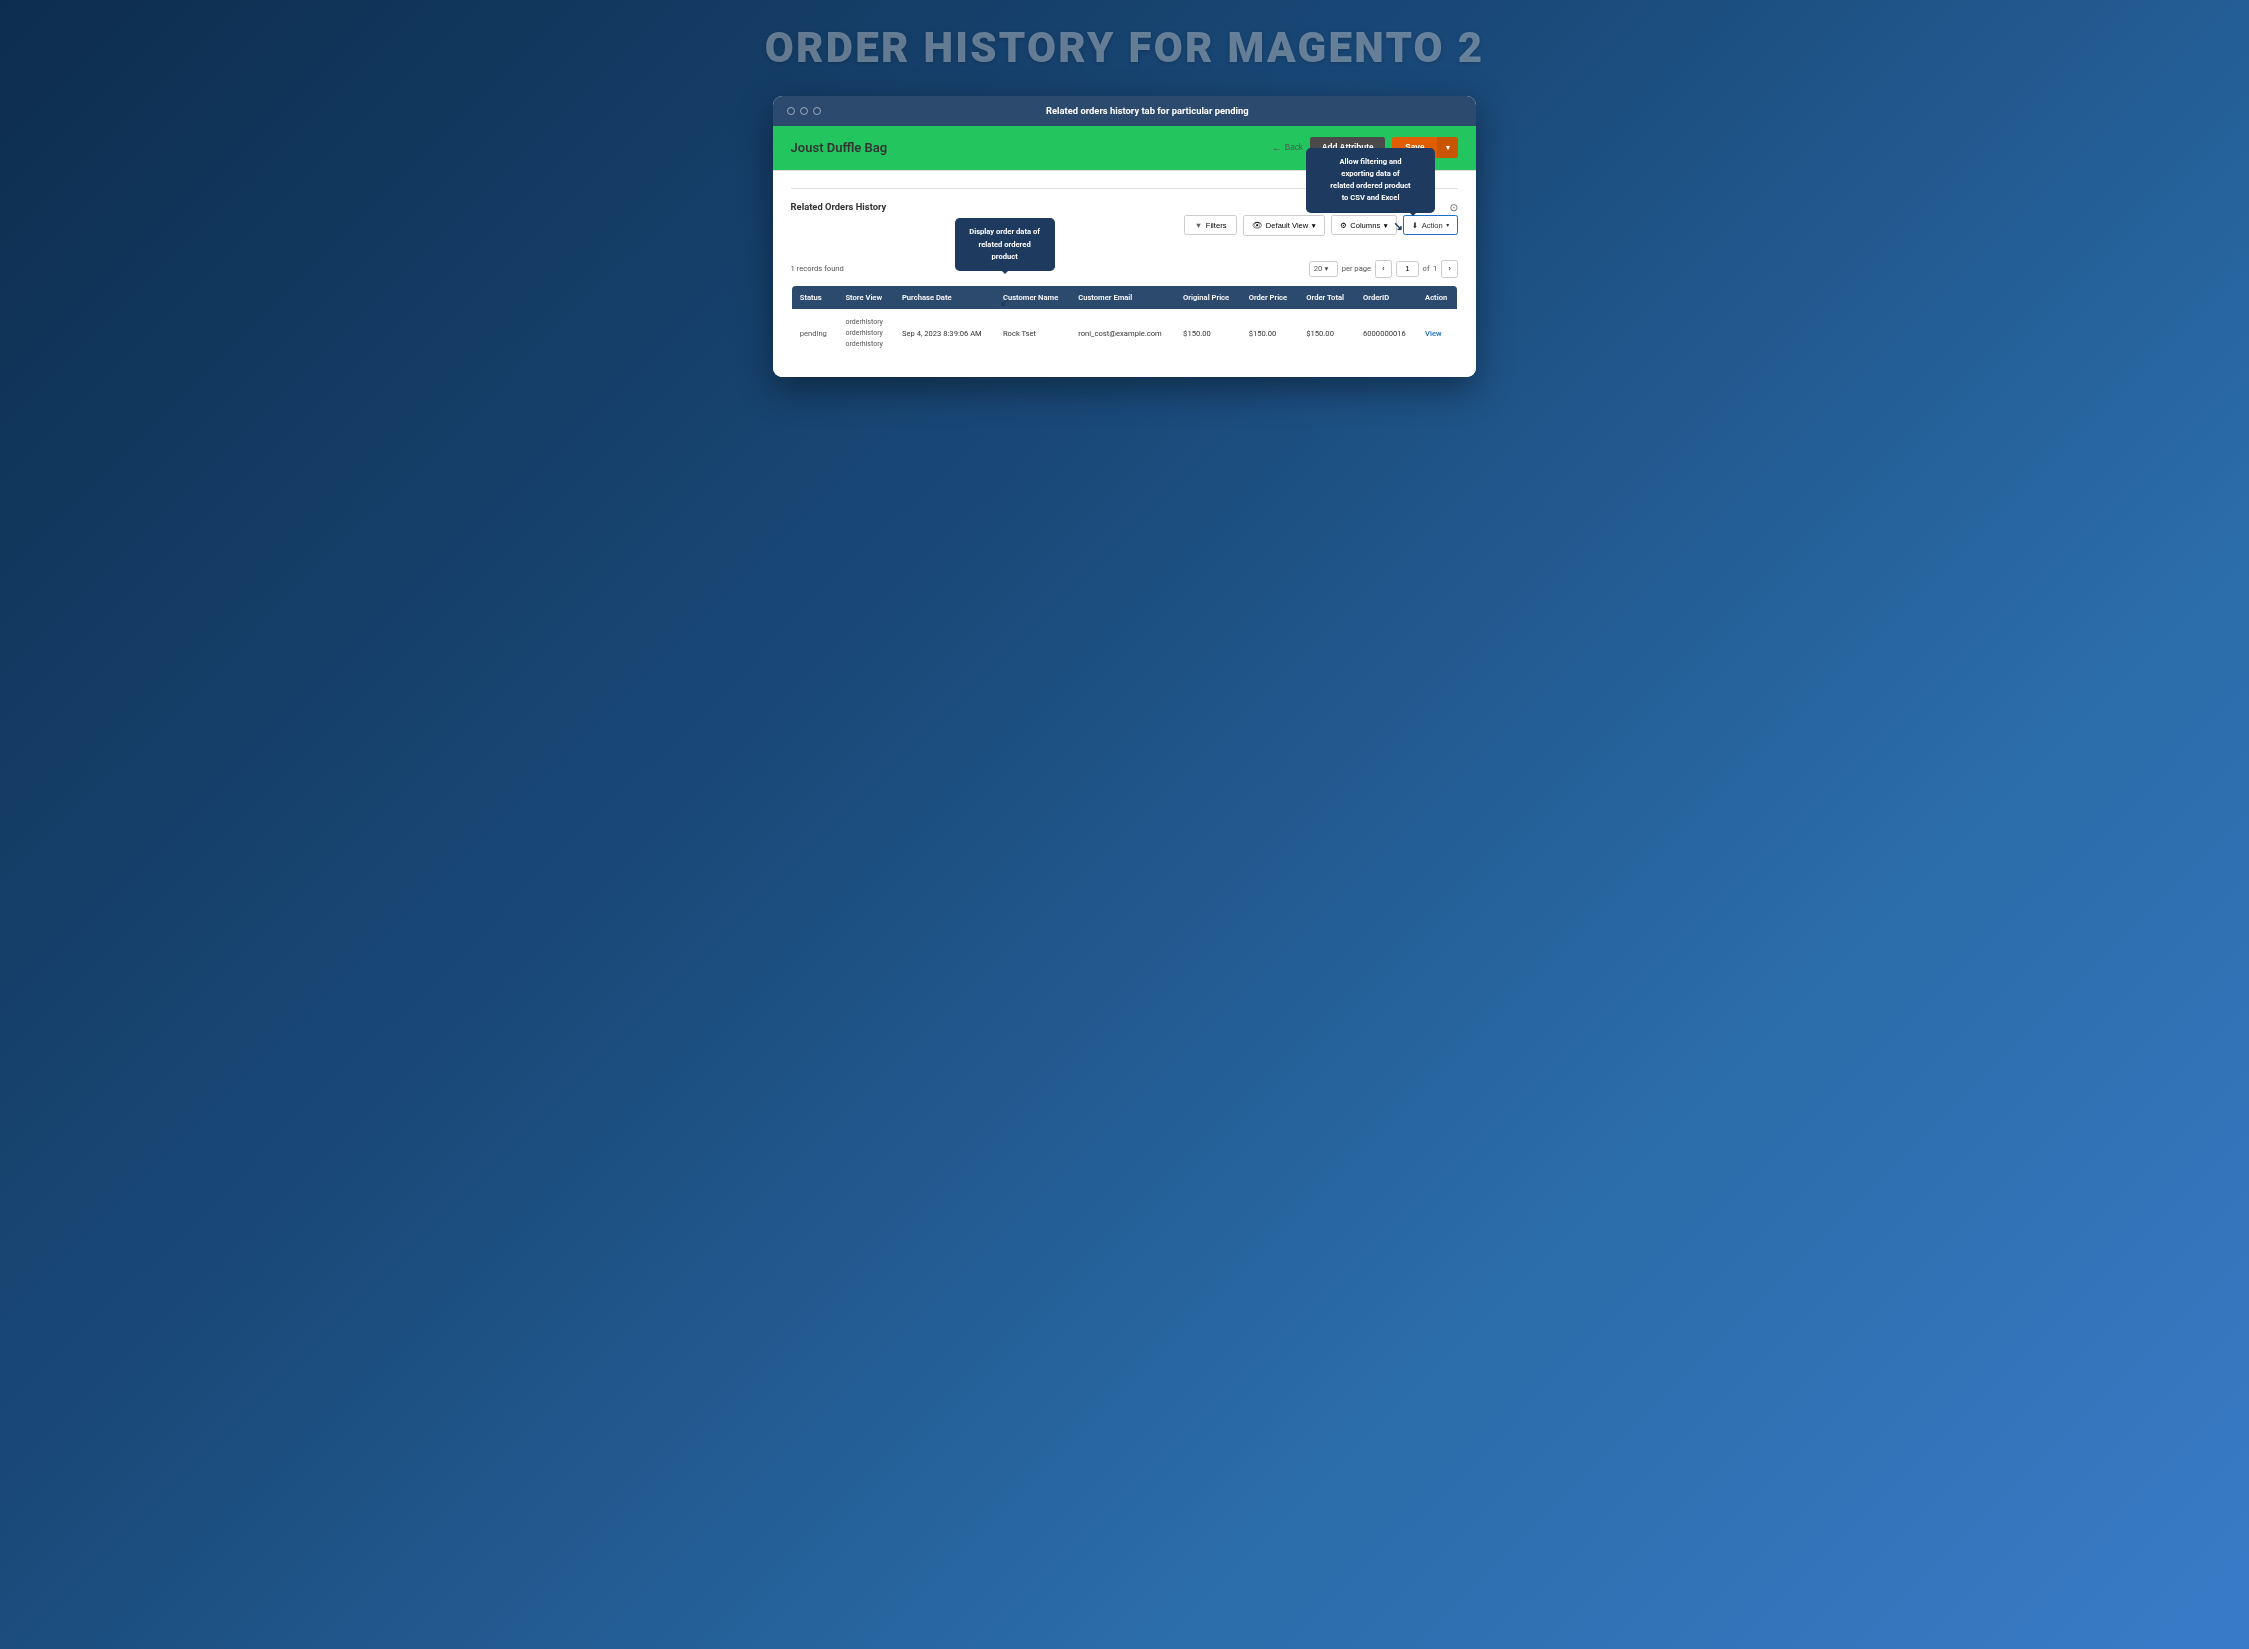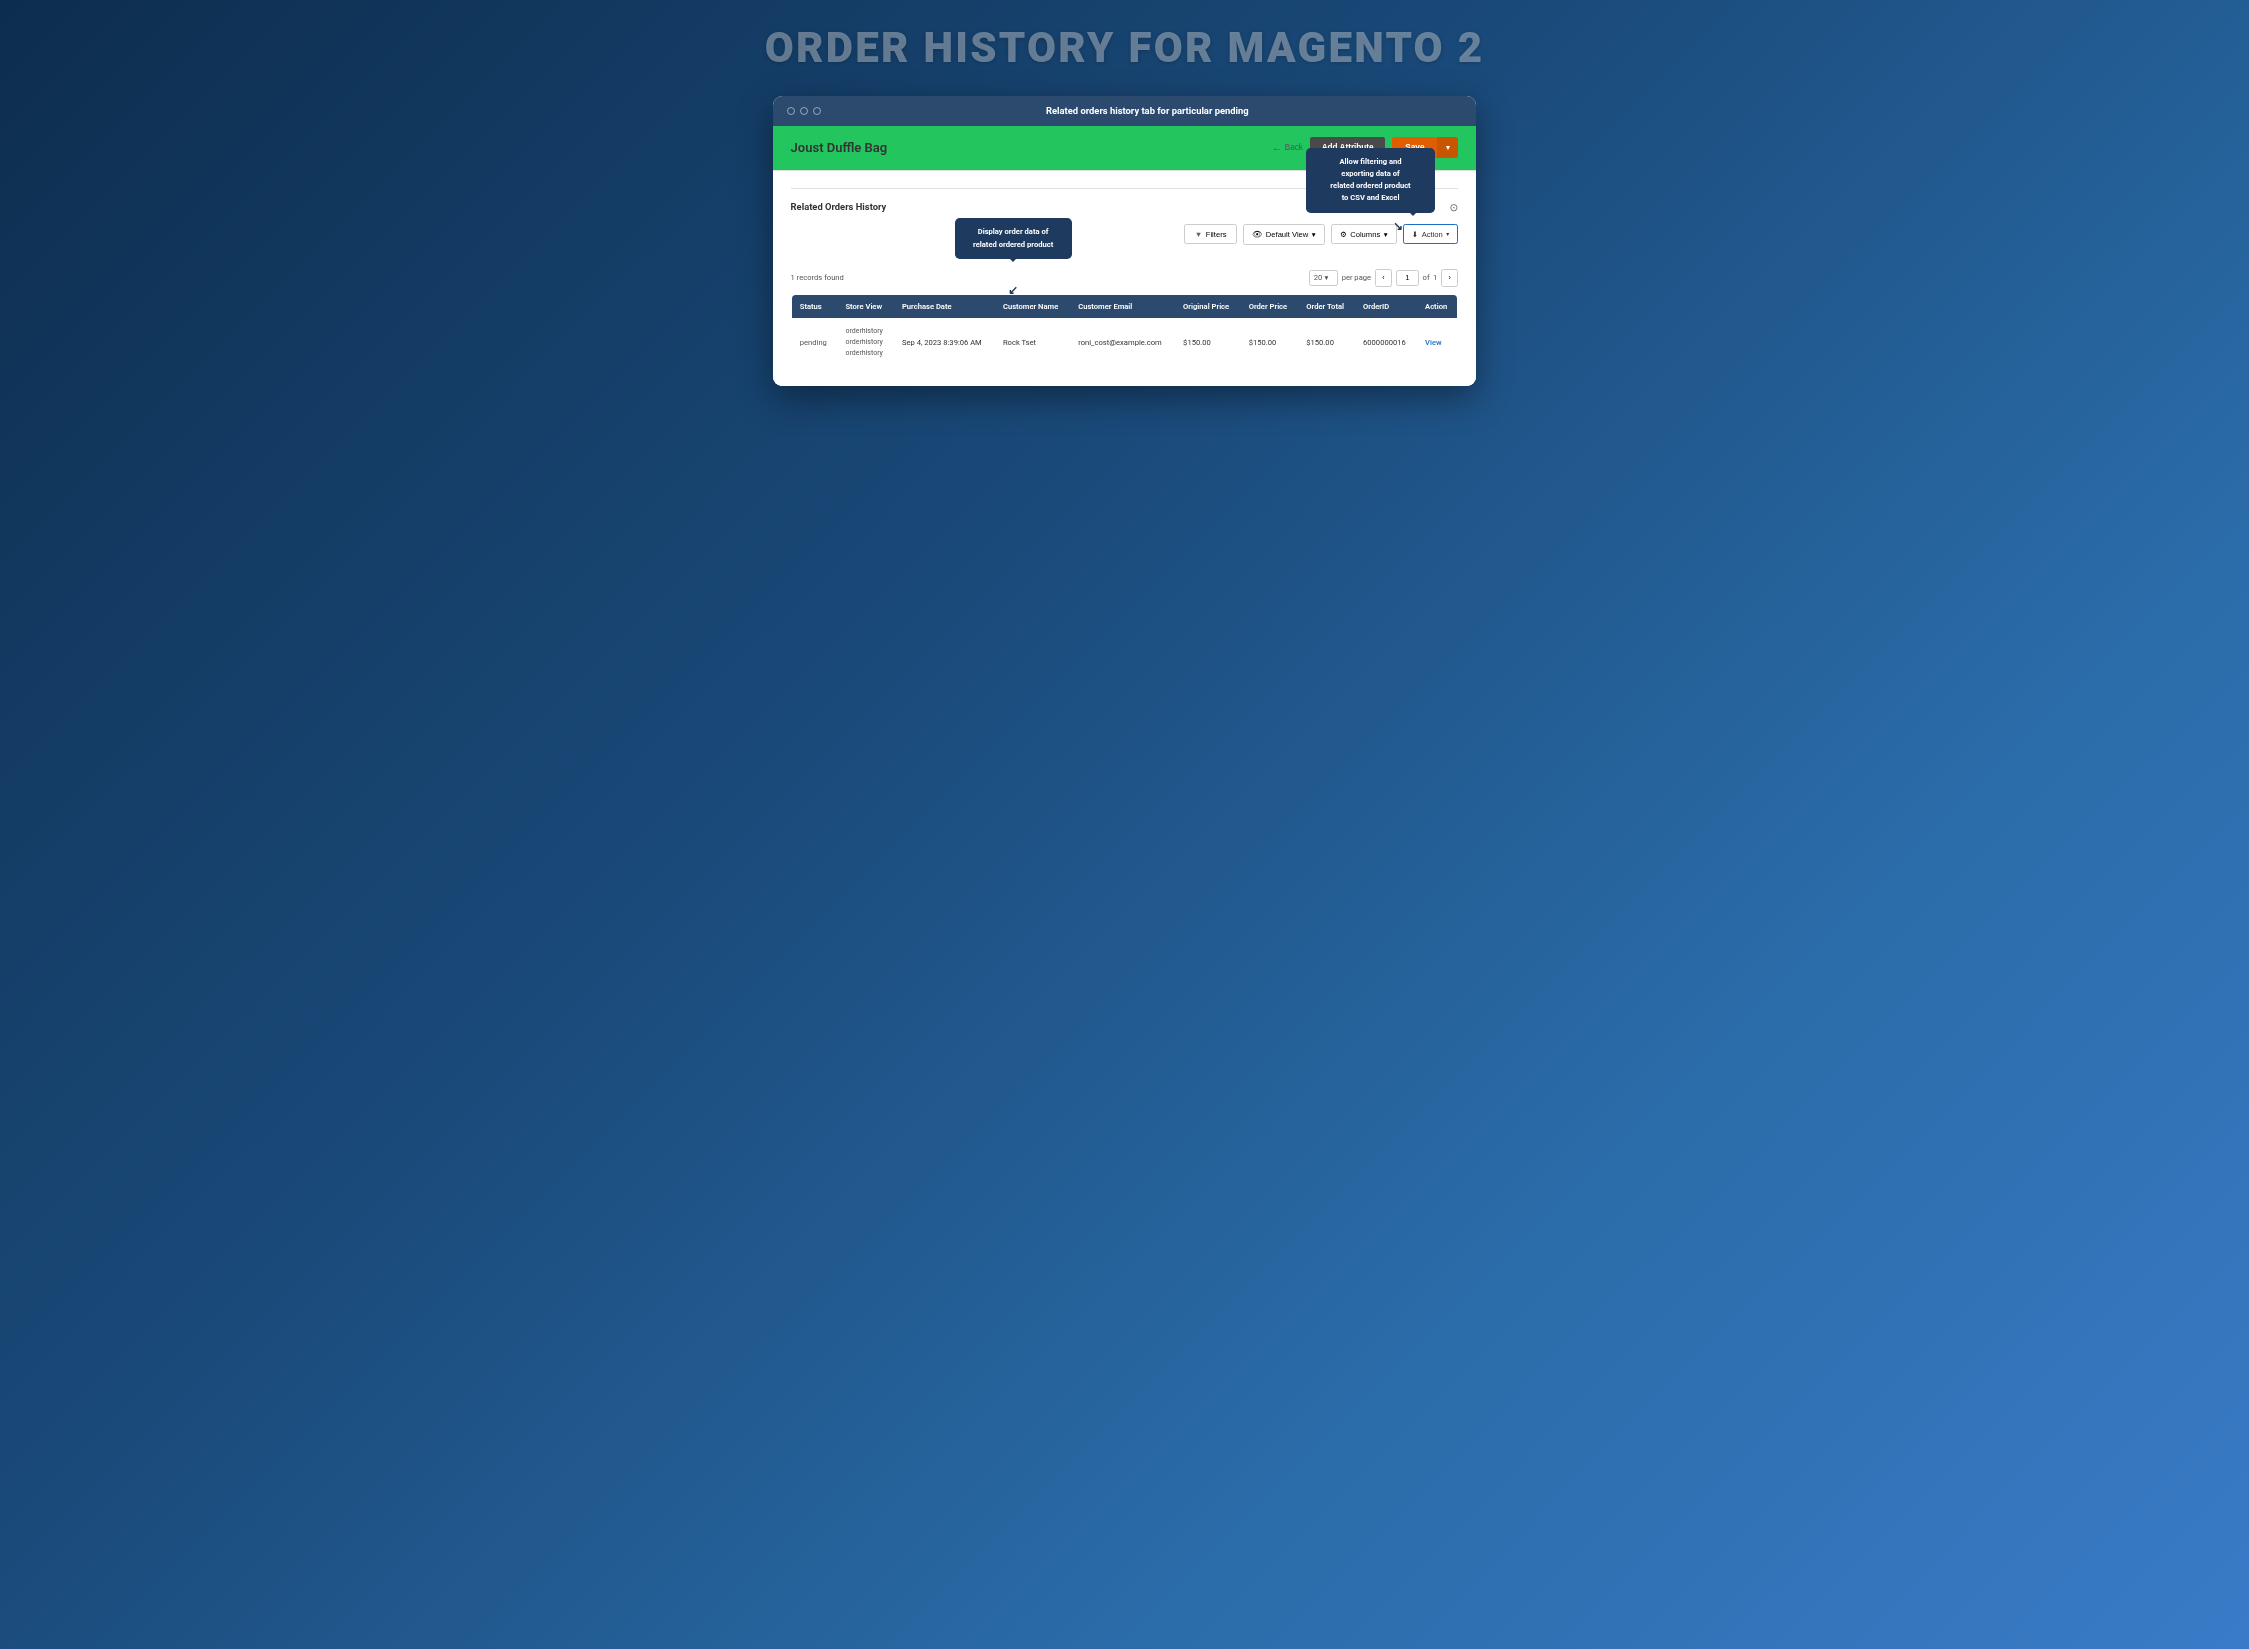--- a/index.html
+++ b/index.html
@@ -144,21 +144,21 @@
 
     .main-content {
       background: #fff;
       padding: 17.6px;
     }
 
     .section-header {
       display: flex;
       align-items: center;
       justify-content: space-between;
-      margin-bottom: 11px;
+      margin-bottom: 2px;
     }
 
     .section-title {
       font-size: 9.4px;
       font-weight: 700;
       color: #333;
     }
 
     .collapse-btn {
       background: transparent;
@@ -394,21 +394,21 @@
 
     .tooltip-left-box {
       background: #1e3a5f;
       color: #fff;
       padding: 8.2px 10.5px;
       border-radius: 4.7px;
       font-size: 7.6px;
       font-weight: 700;
       text-align: center;
       line-height: 1.6;
-      width: 117px;
+      width: 100px;
       position: relative;
     }
 
     .tooltip-left-box::after {
       content: '';
       position: absolute;
       bottom: -7px;
       left: 50%;
       transform: translateX(-50%);
       border: 4.1px solid transparent;

